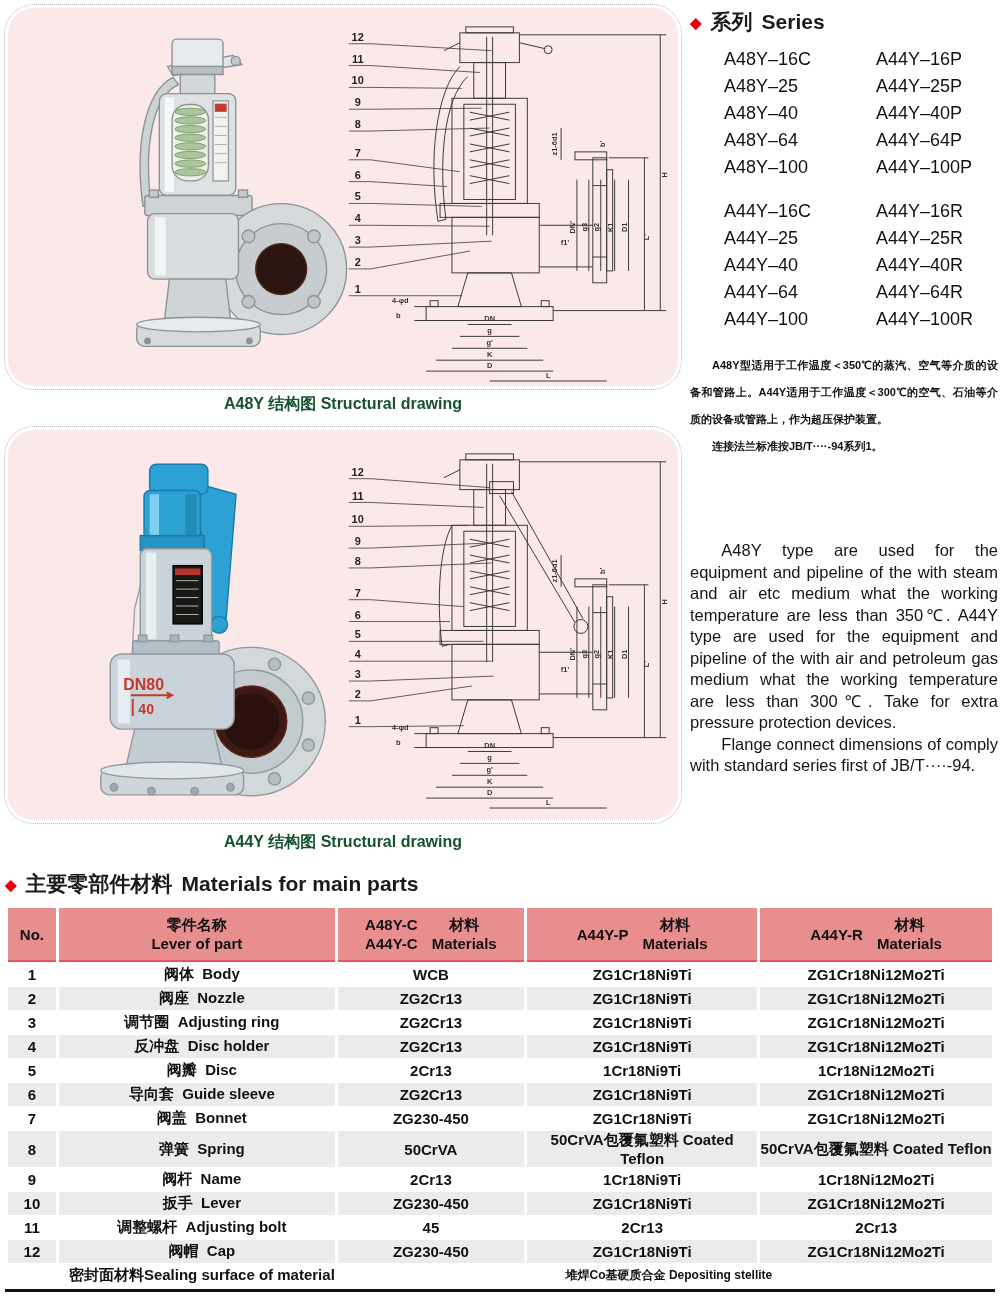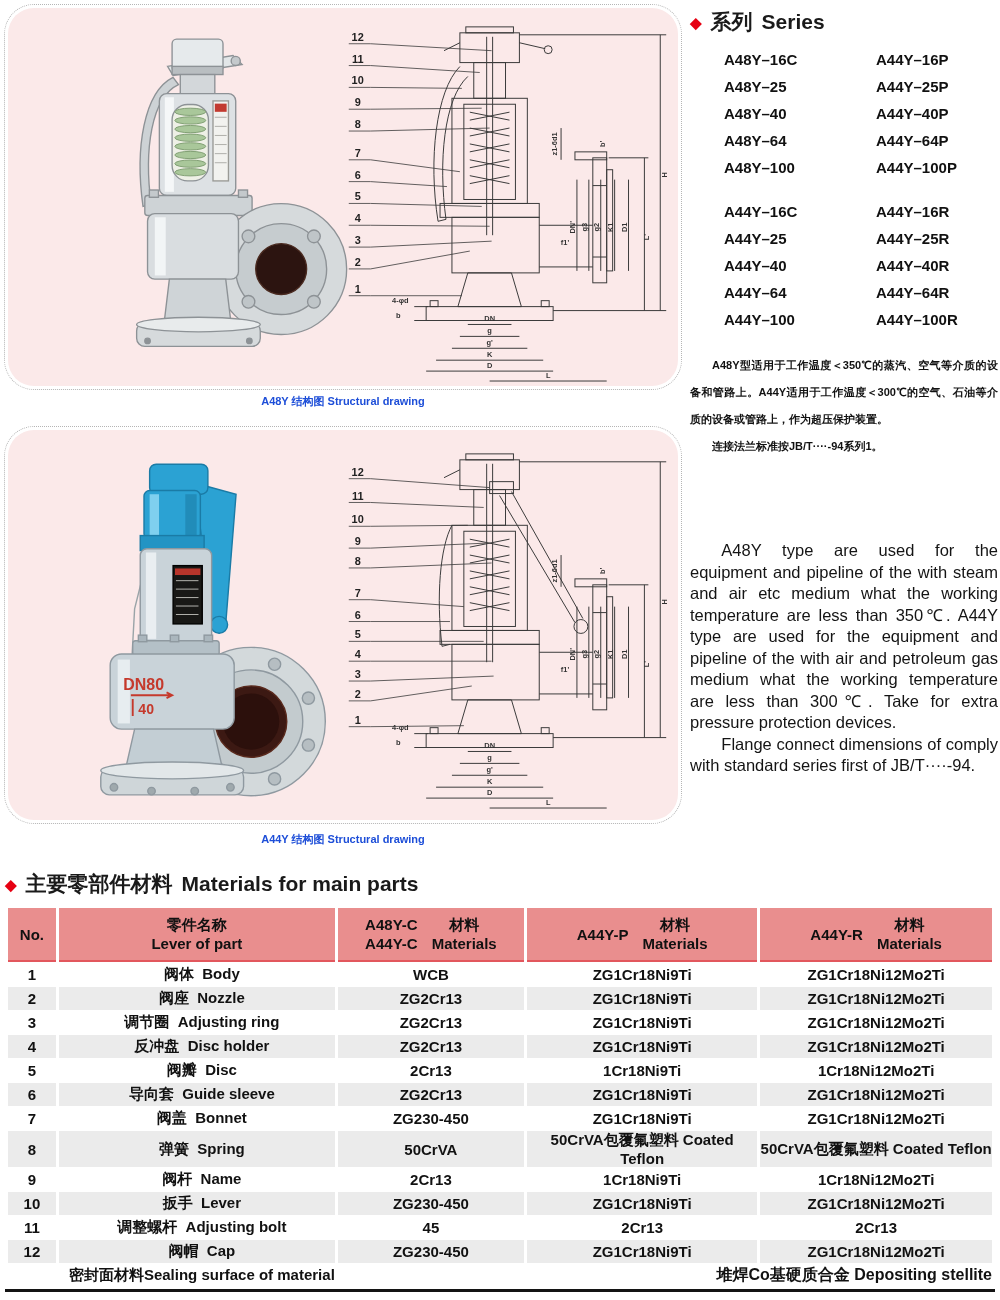--- a/index.html
+++ b/index.html
@@ -9,32 +9,32 @@
   }
   .panel{
     position:absolute;left:8px;width:670px;background:#fbe9e9;
     border-radius:26px;outline:1px dotted #b5b5b5;outline-offset:3px;
   }
   #panel1{top:8px;height:378px;}
   #panel2{top:430px;height:390px;}
   .panel svg{position:absolute;}
   .caption{
     position:absolute;left:8px;width:670px;text-align:center;
-    font-weight:bold;font-size:11px;color:#1d4ed8;
+    font-weight:bold;font-size:16px;color:#14532d;
   }
   #cap1{top:394px;}
   #cap2{top:832px;}
 
   .right-col{position:absolute;left:690px;top:8px;width:306px;}
   .sec-title{display:flex;align-items:center;gap:9px;font-size:21px;font-weight:bold;color:#1a1a1a;}
   .diamond{color:#e60012;font-size:15px;line-height:1;}
   .series-wrap{display:flex;margin-top:10px;padding-left:34px;}
   .series-col1{width:152px;}
   .series-col2{flex:1;}
-  .series-item{font-size:15px;font-weight:bold;height:27px;line-height:27px;white-space:nowrap;}
+  .series-item{font-size:18px;font-weight:normal;height:27px;line-height:27px;white-space:nowrap;}
   .series-item.gap{margin-top:17px;}
 
   .para-cn{position:absolute;left:690px;top:352px;width:308px;
     font-size:11px;font-weight:bold;line-height:27px;text-align:justify;}
   .para-cn p{margin:0;text-indent:2em;}
   .para-en{position:absolute;left:690px;top:540px;width:308px;
     font-size:16.5px;line-height:21.5px;text-align:justify;color:#141414;}
   .para-en p{margin:0;text-indent:1.9em;}
 
   .materials{position:absolute;left:5px;top:870px;width:990px;}
@@ -44,21 +44,21 @@
     background:#e98e8e;height:52px;font-size:15px;color:#111;
     border-bottom:2px solid #e2575d;font-weight:bold;vertical-align:middle;
   }
   .hdr-flex{display:flex;align-items:center;justify-content:center;gap:14px;}
   .hdr-lines div{line-height:19px;text-align:center;}
   tbody td{
     text-align:center;font-size:15px;font-weight:bold;height:23px;vertical-align:middle;
   }
   tr.alt td{background:#ebebeb;}
   td.name-cell{text-align:center;padding-left:10px;white-space:pre;}
-  td.footer-val{text-align:right;padding-left:8px;font-size:16px;}
+  td.footer-val{text-align:center;padding-left:8px;font-size:12px;}
   .table-endline{border-top:3px solid #141414;margin-top:1px;width:990px;}
   .dim-label{font-size:7.5px;fill:#333;font-weight:bold;}
   .co-num{font-size:11px;fill:#222;font-weight:bold;}
 </style>
 </head>
 <body>
 
 <div class="panel" id="panel1">
   <svg style="left:45px;top:12px" width="300" height="340" viewBox="0 0 330 372">
     <g stroke="#8d9296" stroke-width="1.5" fill="#d9dde0">

